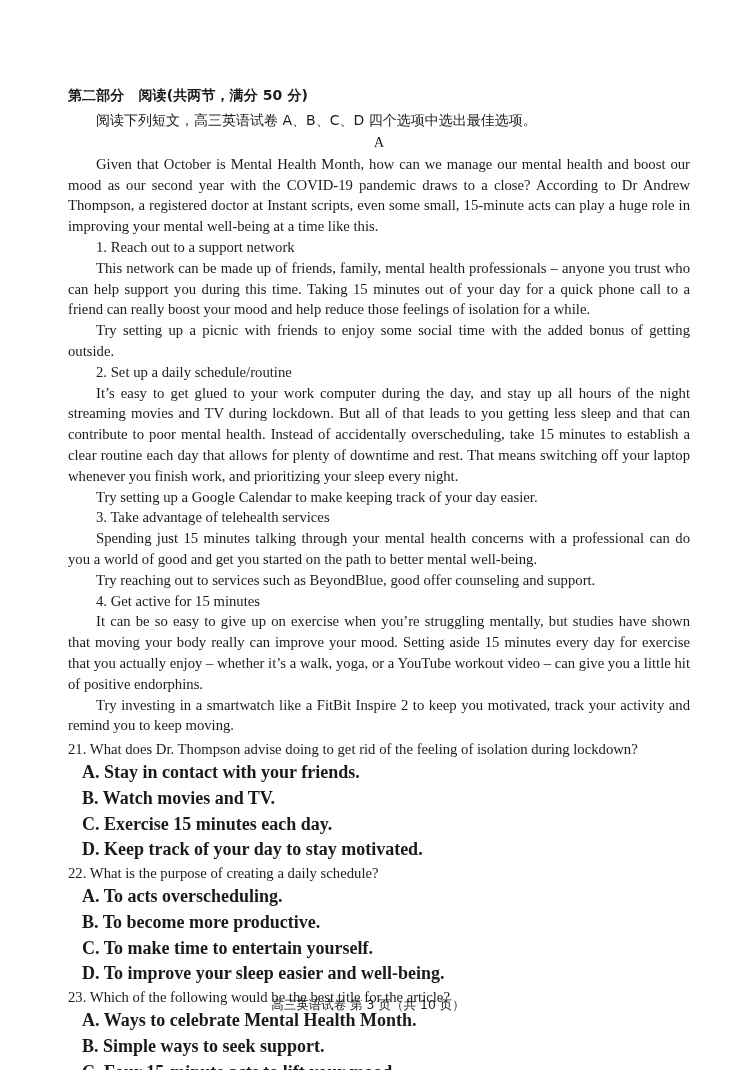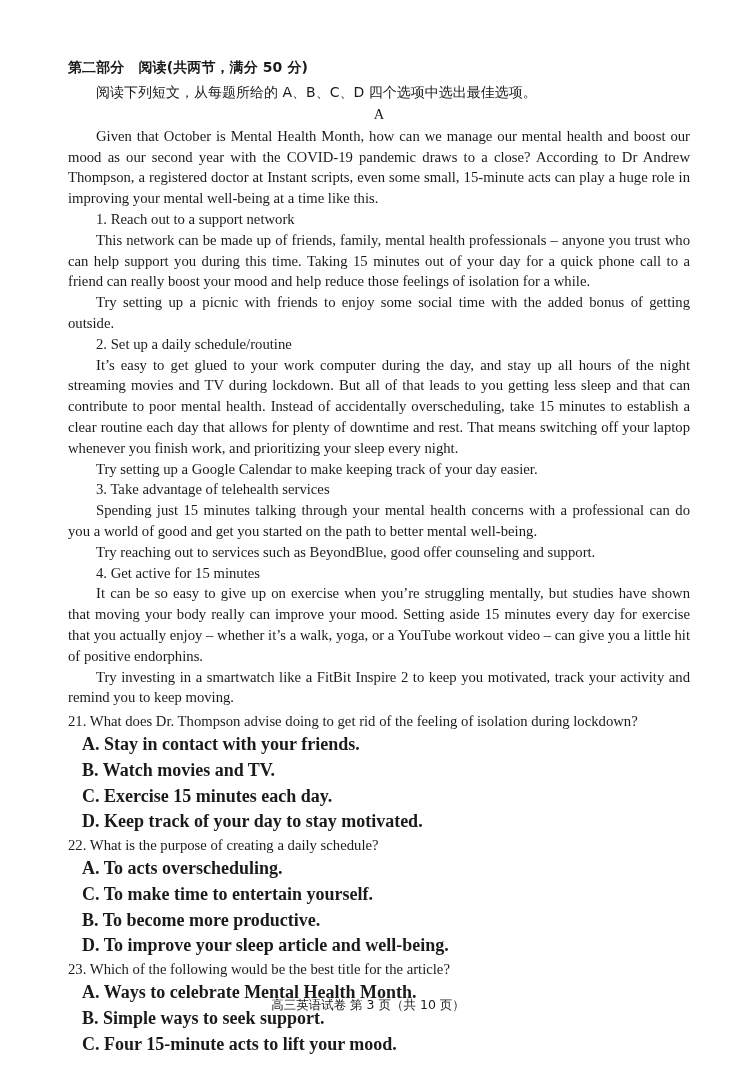--- a/index.html
+++ b/index.html
@@ -14,21 +14,21 @@
     color: #1a1a1a;
     position: relative;
     overflow: hidden;
   }
   .page {
     position: absolute;
     left: 0; top: 0;
     width: 756px;
     height: 828px;
     box-sizing: border-box;
-    padding: 56px 66px 0 68px;
+    padding: 84px 66px 0 68px;
   }
   .section-head {
     font-size: 14.5px;
     font-weight: bold;
     line-height: 1.55;
     letter-spacing: 0.1px;
   }
   .section-head .cn {
     font-family: "DejaVu Sans", "Liberation Sans", sans-serif;
     font-weight: bold;
@@ -102,21 +102,21 @@
 </head>
 <body>
 
 <div class="page">
 
   <div class="section-head">
     <span class="cn">第二部分　阅读(共两节，满分 50 分)</span>
   </div>
 
 
-  <div class="directions">阅读下列短文，从每题所给的 A、B、C、D 四个选项中选出最佳选项。</div>
+  <div class="directions">阅读下列短文，高三英语试卷 A、B、C、D 四个选项中选出最佳选项。</div>
 
   <div class="passage-letter">A</div>
 
   <div>
     <p class="body-text">Given that October is Mental Health Month, how can we manage our mental health and boost our mood as our second year with the COVID-19 pandemic draws to a close? According to Dr Andrew Thompson, a registered doctor at Instant scripts, even some small, 15-minute acts can play a huge role in improving your mental well-being at a time like this.</p>
     <p class="sub-item">1. Reach out to a support network</p>
     <p class="body-text">This network can be made up of friends, family, mental health professionals – anyone you trust who can help support you during this time. Taking 15 minutes out of your day for a quick phone call to a friend can really boost your mood and help reduce those feelings of isolation for a while.</p>
     <p class="body-text">Try setting up a picnic with friends to enjoy some social time with the added bonus of getting outside.</p>
     <p class="sub-item">2. Set up a daily schedule/routine</p>
     <p class="body-text">It’s easy to get glued to your work computer during the day, and stay up all hours of the night streaming movies and TV during lockdown. But all of that leads to you getting less sleep and that can contribute to poor mental health. Instead of accidentally overscheduling, take 15 minutes to establish a clear routine each day that allows for plenty of downtime and rest. That means switching off your laptop whenever you finish work, and prioritizing your sleep every night.</p>
@@ -132,23 +132,23 @@
   <div class="questions">
 
     <p class="question">21. What does Dr. Thompson advise doing to get rid of the feeling of isolation during lockdown?</p>
     <p class="option">A. Stay in contact with your friends.</p>
     <p class="option">B. Watch movies and TV.</p>
     <p class="option">C. Exercise 15 minutes each day.</p>
     <p class="option">D. Keep track of your day to stay motivated.</p>
 
     <p class="question">22. What is the purpose of creating a daily schedule?</p>
     <p class="option">A. To acts overscheduling.</p>
+    <p class="option">B. To become more productive.</p>
     <p class="option">C. To make time to entertain yourself.</p>
-    <p class="option">B. To become more productive.</p>
-    <p class="option">D. To improve your sleep article and well-being.</p>
+    <p class="option">D. To improve your sleep easier and well-being.</p>
 
     <p class="question">23. Which of the following would be the best title for the article?</p>
     <p class="option">A. Ways to celebrate Mental Health Month.</p>
     <p class="option">B. Simple ways to seek support.</p>
     <p class="option">C. Four 15-minute acts to lift your mood.</p>
 
   </div>
 
 </div>
 

